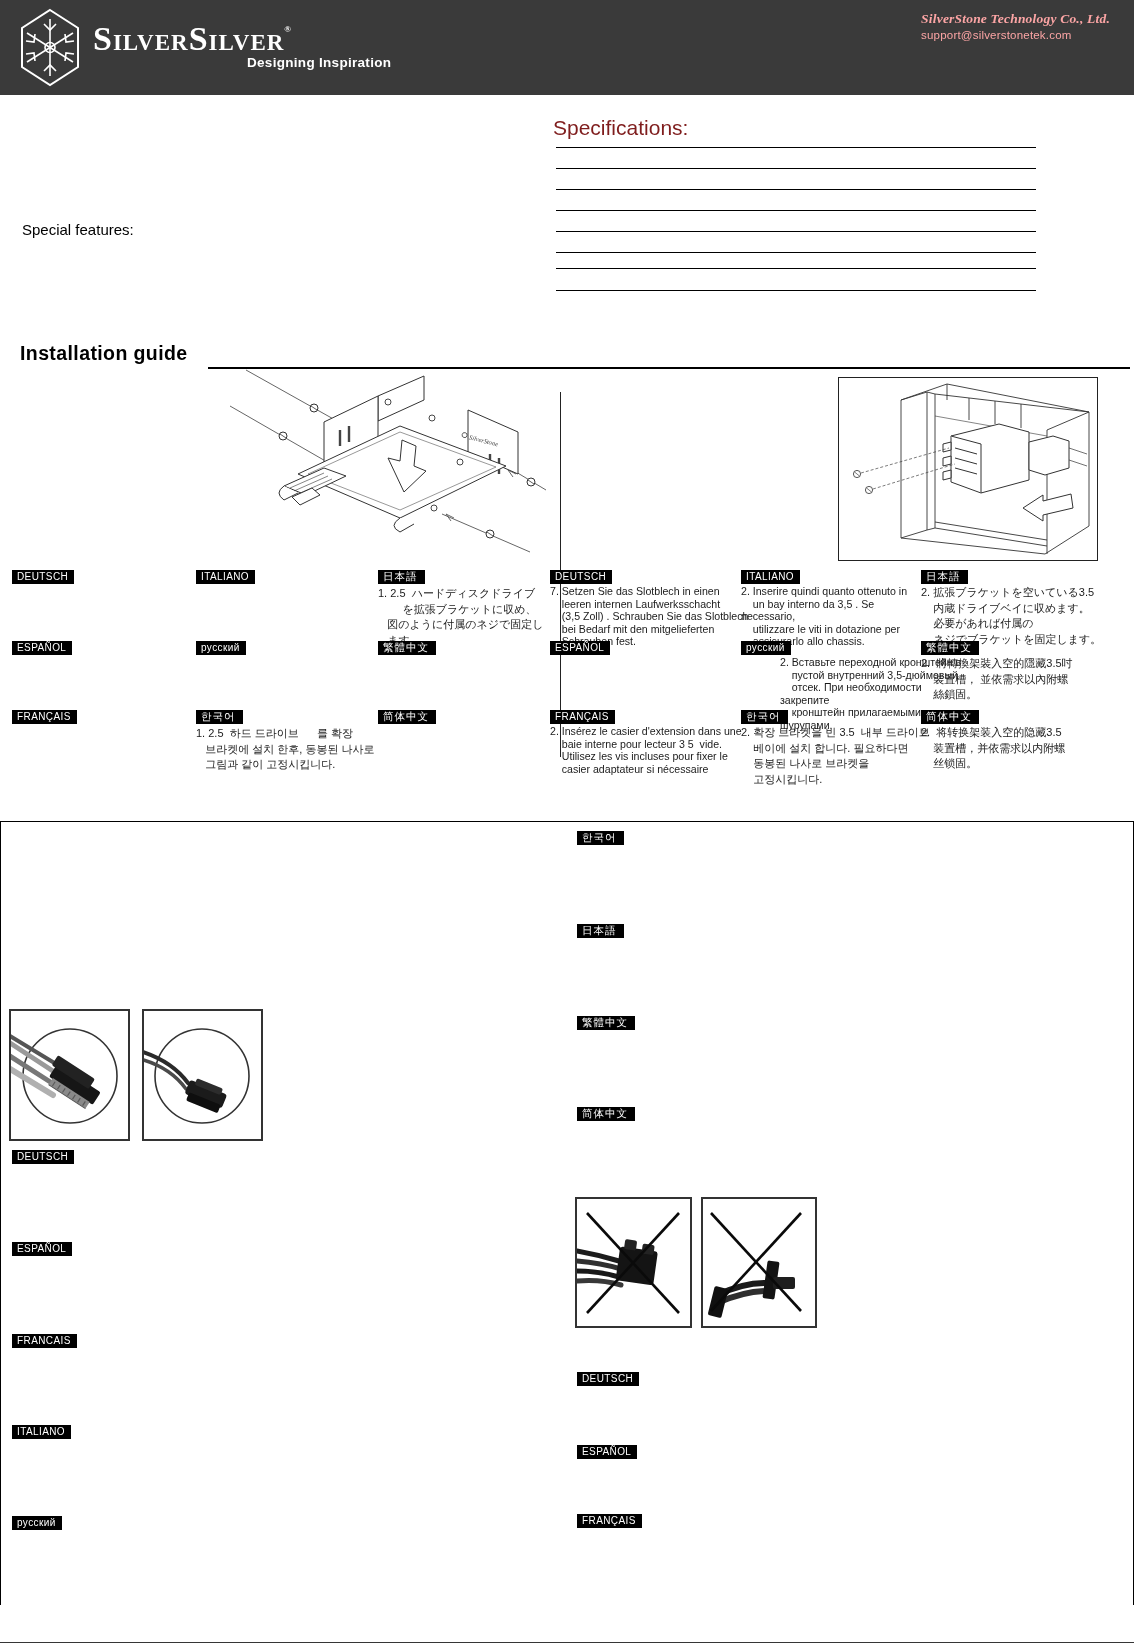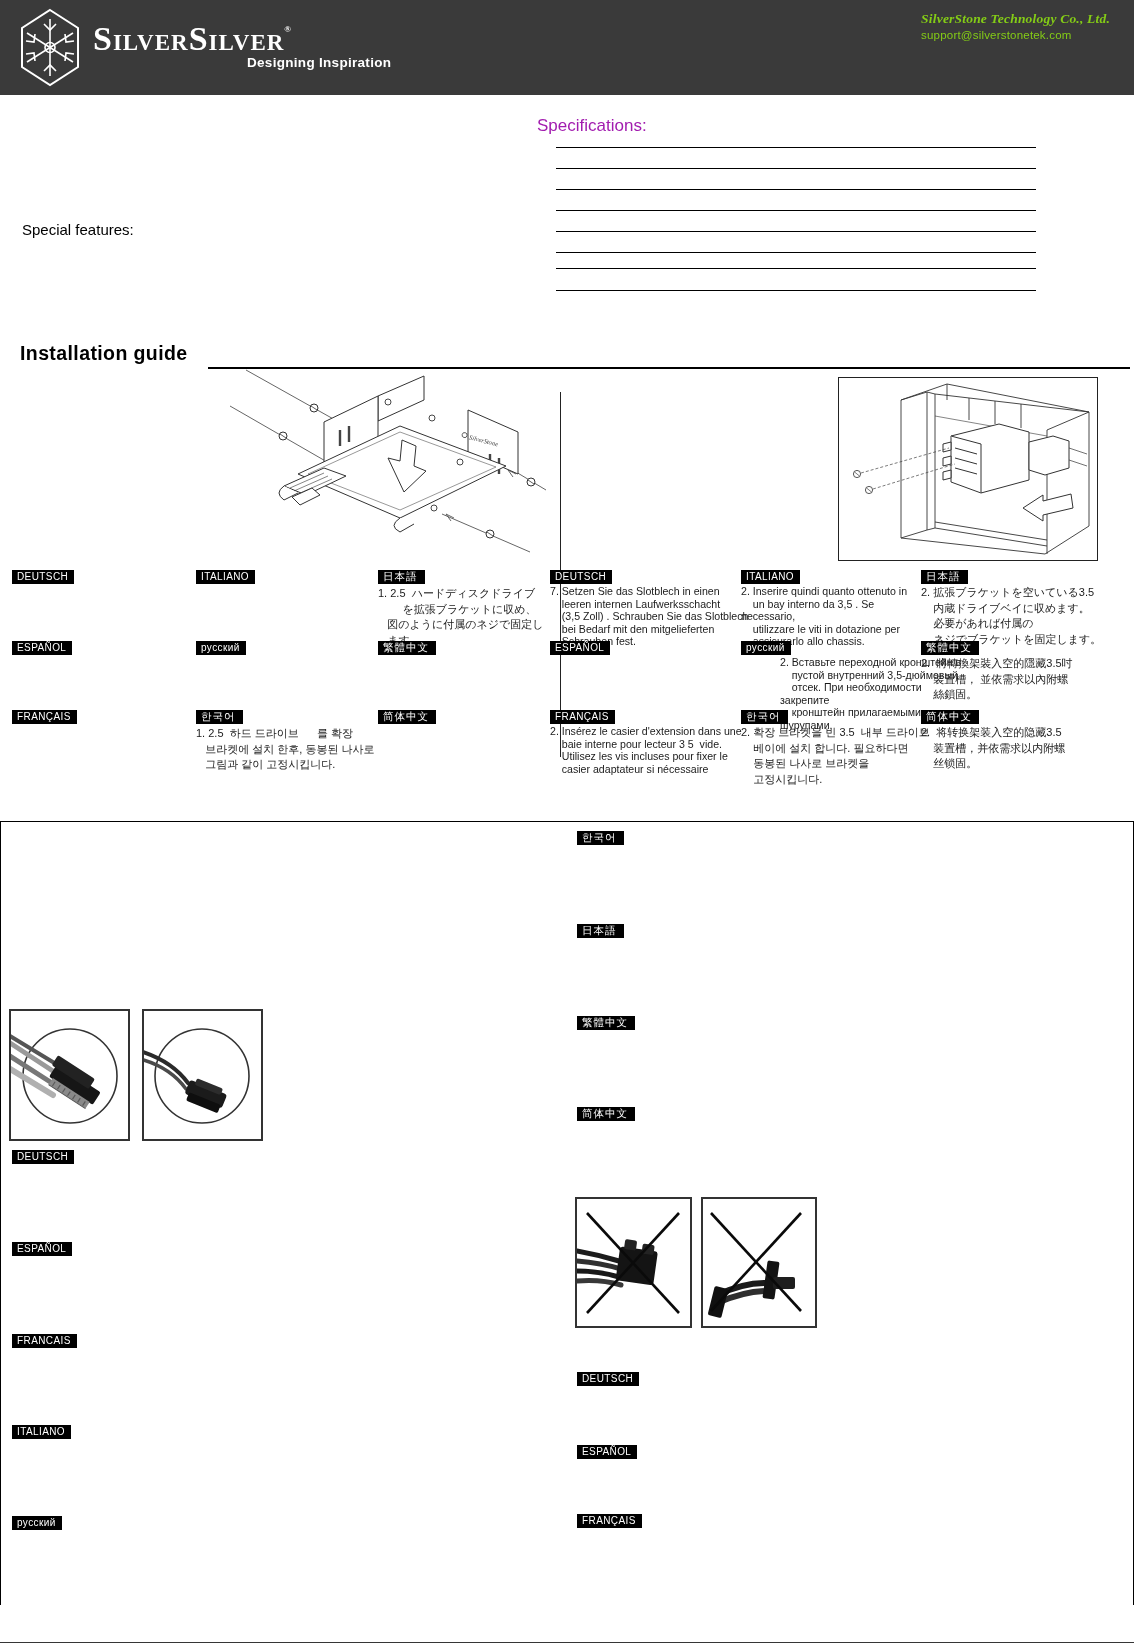--- a/index.html
+++ b/index.html
@@ -11,26 +11,26 @@
   }
   .abs { position:absolute; }
 
   
   #header { left:0; top:0; width:1134px; height:95px; background:#3a3a3a; }
   #brand-wordmark { left:93px; top:20px; color:#fff; font-family:"Liberation Serif", serif; font-weight:bold; letter-spacing:1px; white-space:nowrap; }
   #brand-wordmark .bigcap { font-size:34px; }
   #brand-wordmark .smallcap { font-size:23px; }
   #brand-reg { color:#fff; font-size:9px; vertical-align:18px; }
   #brand-tagline { left:247px; top:55px; color:#fff; font-size:13.5px; font-weight:bold; letter-spacing:0.3px; }
-  #header-right { right:24px; top:11px; text-align:left; color:#84cc16; }
+  #header-right { right:24px; top:11px; text-align:left; color:#fca5a5; }
   #company-name { font-family:"Liberation Serif", serif; font-style:italic; font-weight:bold; font-size:13.5px; letter-spacing:0.2px; }
   #support-email { font-size:11.5px; margin-top:2px; letter-spacing:0.2px; }
 
   
-  #specs-title { left:537px; top:116px; font-size:17px; color:#a21caf; }
+  #specs-title { left:553px; top:116px; font-size:21px; color:#7f1d1d; }
   .spec-line { position:absolute; left:556px; width:480px; border-top:1.3px solid #000; }
   #features-title { left:22px; top:221px; font-size:15px; color:#000; }
 
   
   #guide-title { left:20px; top:342px; font-size:19.5px; font-weight:bold; letter-spacing:0.4px; color:#000; }
   #guide-rule { left:208px; top:367px; width:922px; border-top:2px solid #000; }
   #col-divider { left:560px; top:392px; width:0; height:365px; border-left:1.3px solid #222; }
   #case-box { left:838px; top:377px; width:260px; height:184px; border:1.5px solid #222; background:#fff; }
 
   

